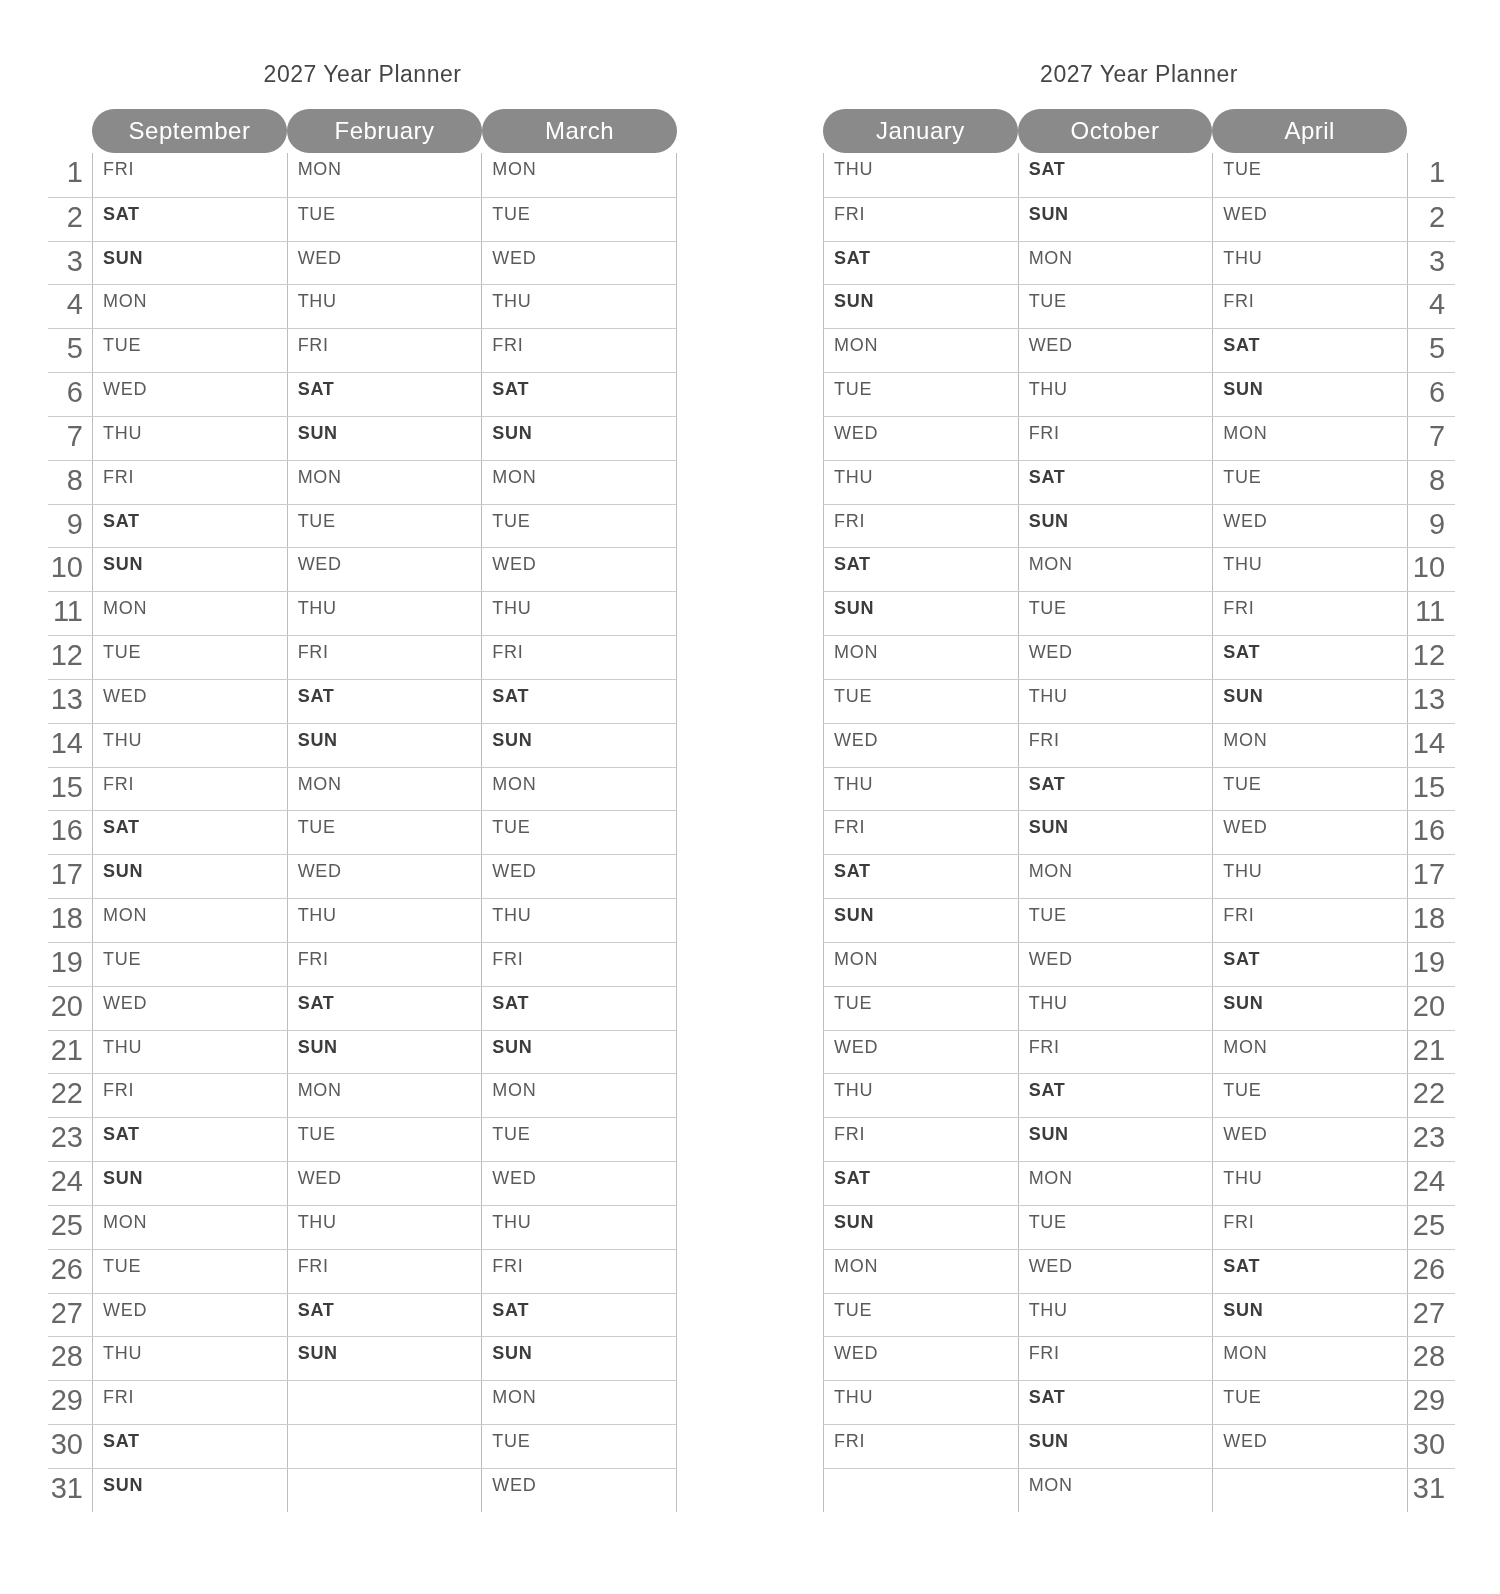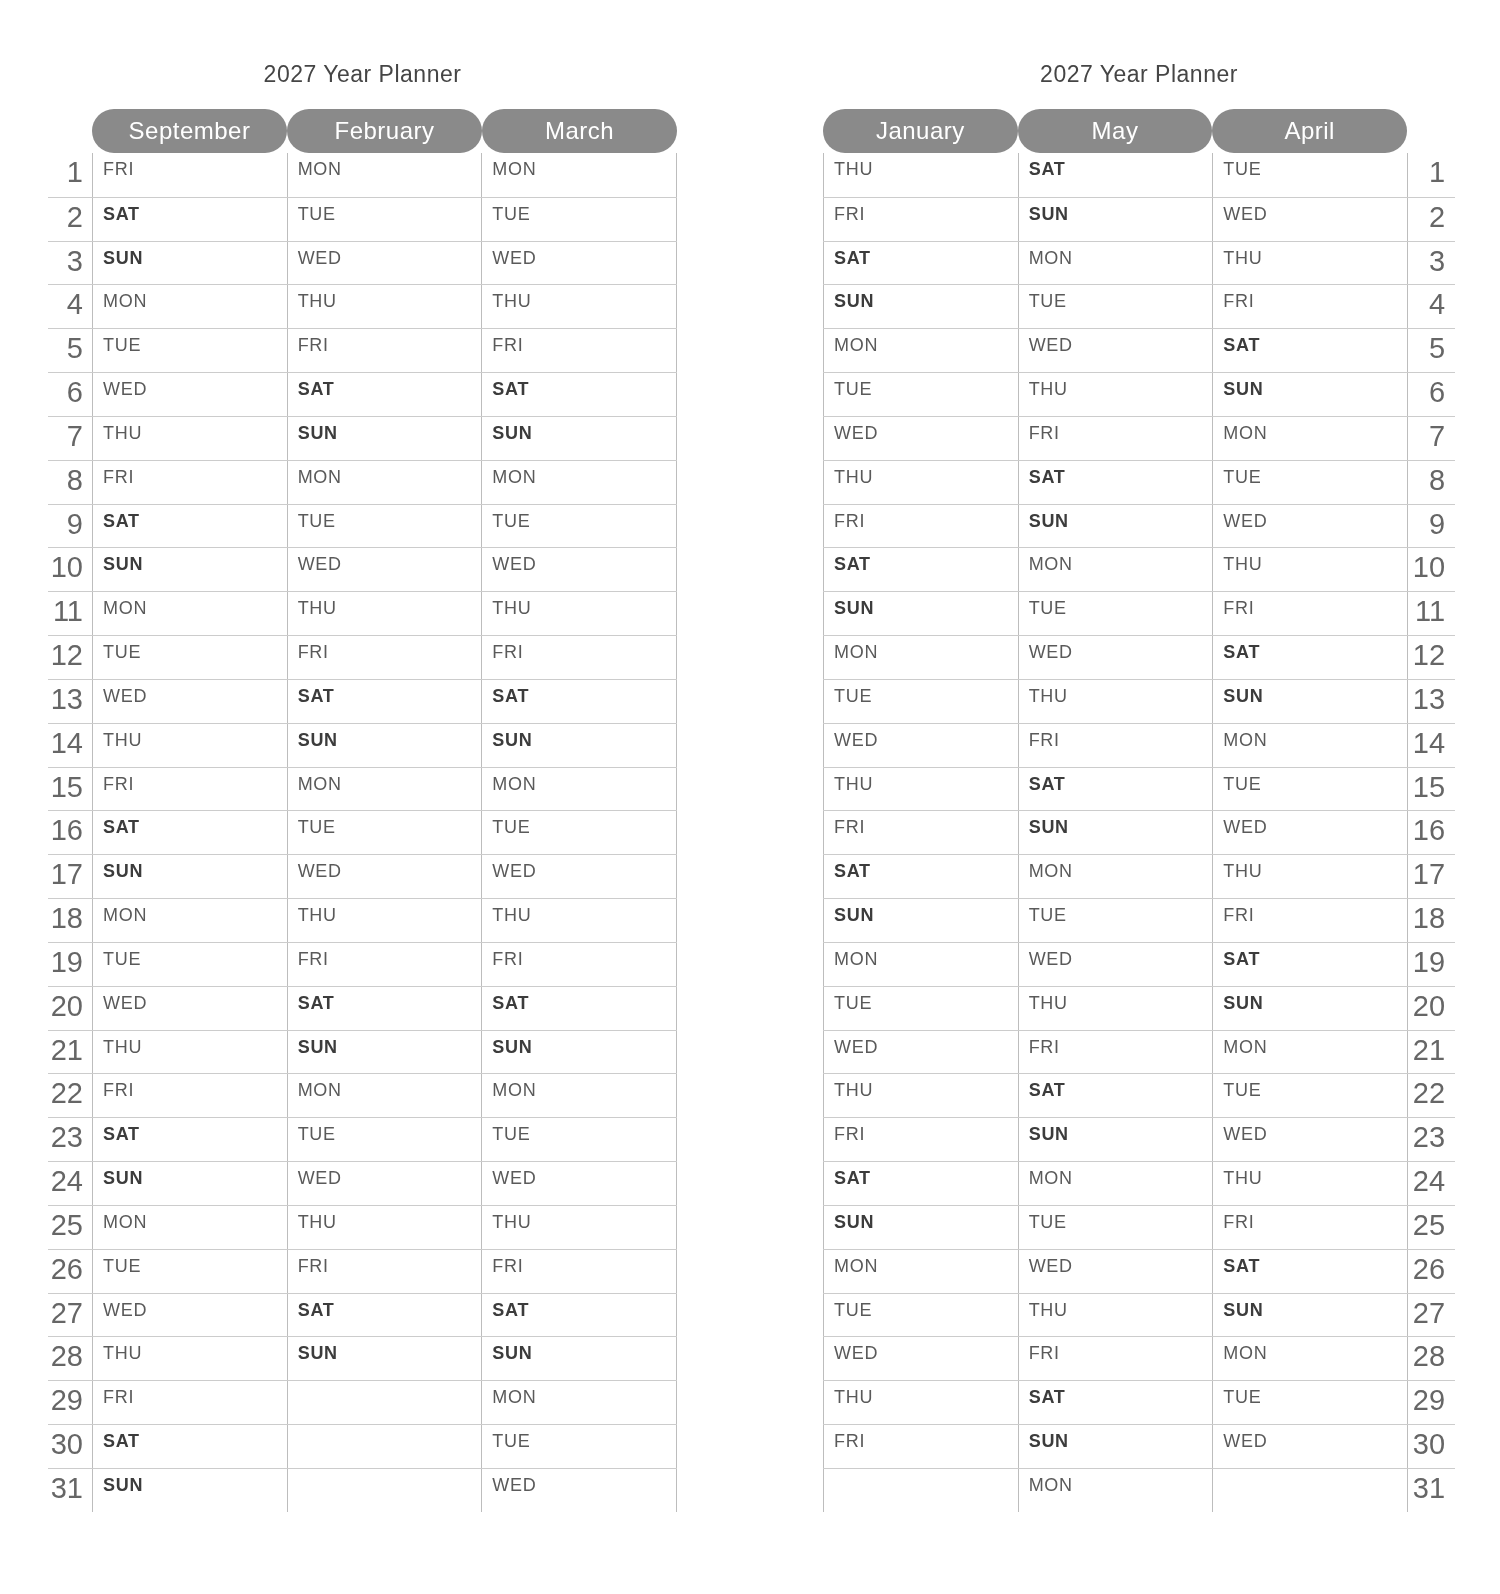--- a/index.html
+++ b/index.html
@@ -245,21 +245,21 @@
         <div class="month-cell"></div>
         <div class="month-cell last-month"><span class="wd">WED</span></div>
       </div>
     </div>
 </div>
 
 <div class="panel right">
   <div class="title">2027 Year Planner</div>
   <div class="pills">
       <div class="pill">January</div>
-      <div class="pill">May</div>
+      <div class="pill">October</div>
       <div class="pill">April</div>
       <div class="num-spacer"></div>
     </div>
   <div class="grid">
       <div class="grid-row">
         <div class="month-cell"><span class="wd">THU</span></div>
         <div class="month-cell"><span class="wd weekend">SAT</span></div>
         <div class="month-cell"><span class="wd">TUE</span></div>
         <div class="num-cell">1</div>
       </div>

